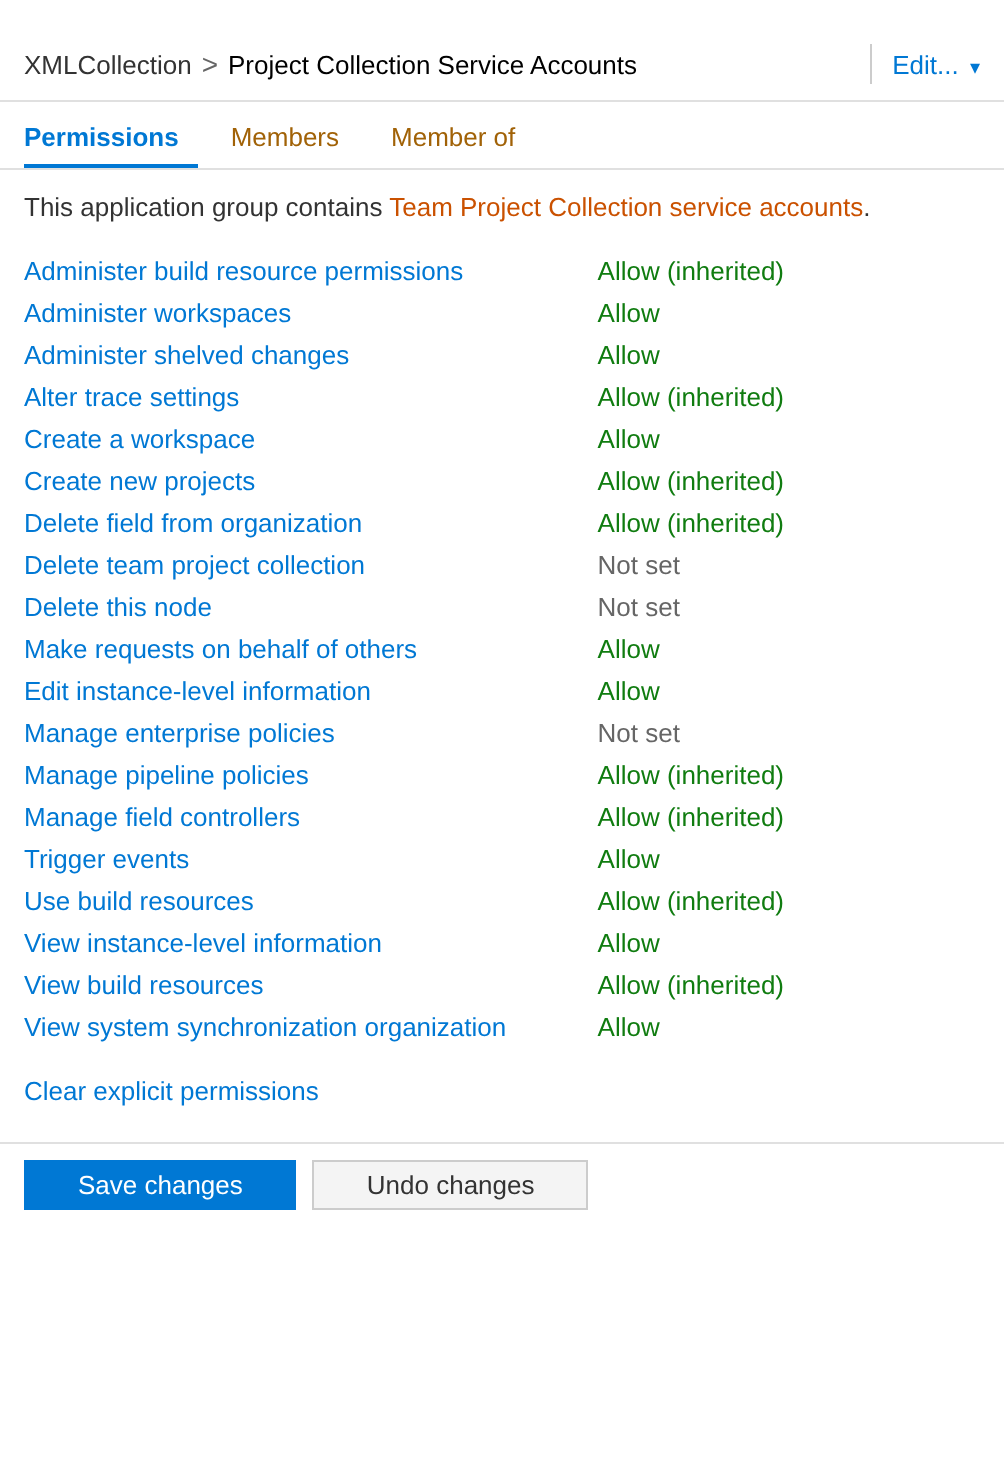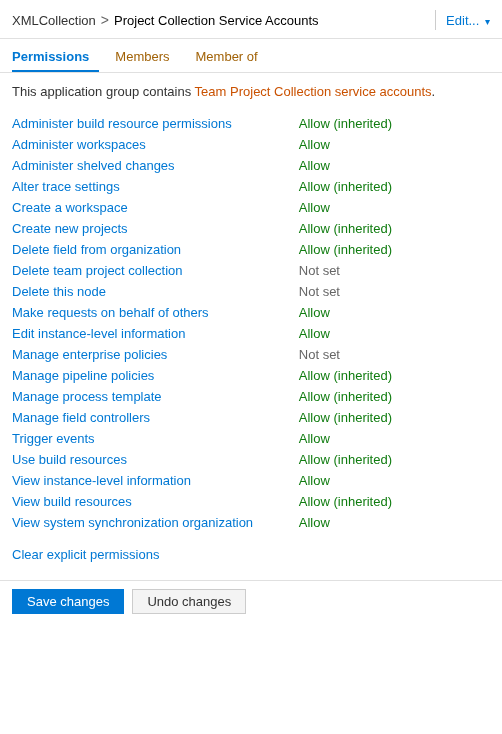--- a/index.html
+++ b/index.html
@@ -7,21 +7,21 @@
       font-family: 'Segoe UI', Tahoma, Geneva, Verdana, sans-serif;
       font-size: 13px;
       color: #333;
       background: #fff;
       width: 502px;
       min-height: 734px;
     }
     .header {
       display: flex;
       align-items: center;
-      padding: 10px 12px 8px 12px;
+      padding: 22px 12px 8px 12px;
       border-bottom: 1px solid #e0e0e0;
     }
     .breadcrumb {
       display: flex;
       align-items: center;
       flex: 1;
       font-size: 13px;
     }
     .breadcrumb-part {
       color: #333;
@@ -118,21 +118,21 @@
       text-decoration: none;
     }
     .footer-buttons {
       display: flex;
       padding: 8px 12px;
       border-top: 1px solid #e0e0e0;
       margin-top: 8px;
       gap: 8px;
     }
     .footer-btn {
-      padding: 4px 14px;
+      padding: 4px 26px;
       font-size: 13px;
       cursor: pointer;
       border: 1px solid #ccc;
       background: #f4f4f4;
       color: #333;
     }
     .footer-btn.primary {
       background: #0078d4;
       color: #fff;
       border-color: #0078d4;
@@ -213,24 +213,20 @@
         </tr>
         <tr>
           <td class="perm-name">Manage enterprise policies</td>
           <td class="perm-value not-set">Not set</td>
         </tr>
         <tr>
           <td class="perm-name">Manage pipeline policies</td>
           <td class="perm-value allow-inherited">Allow (inherited)</td>
         </tr>
         <tr>
-          <td class="perm-name">Manage process template</td>
-          <td class="perm-value allow-inherited">Allow (inherited)</td>
-        </tr>
-        <tr>
           <td class="perm-name">Manage field controllers</td>
           <td class="perm-value allow-inherited">Allow (inherited)</td>
         </tr>
         <tr>
           <td class="perm-name">Trigger events</td>
           <td class="perm-value allow">Allow</td>
         </tr>
         <tr>
           <td class="perm-name">Use build resources</td>
           <td class="perm-value allow-inherited">Allow (inherited)</td>

